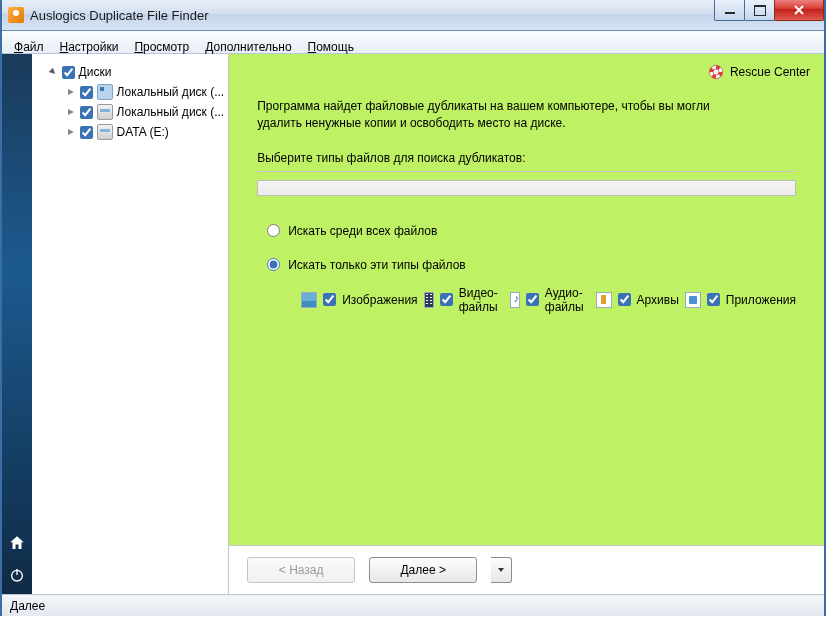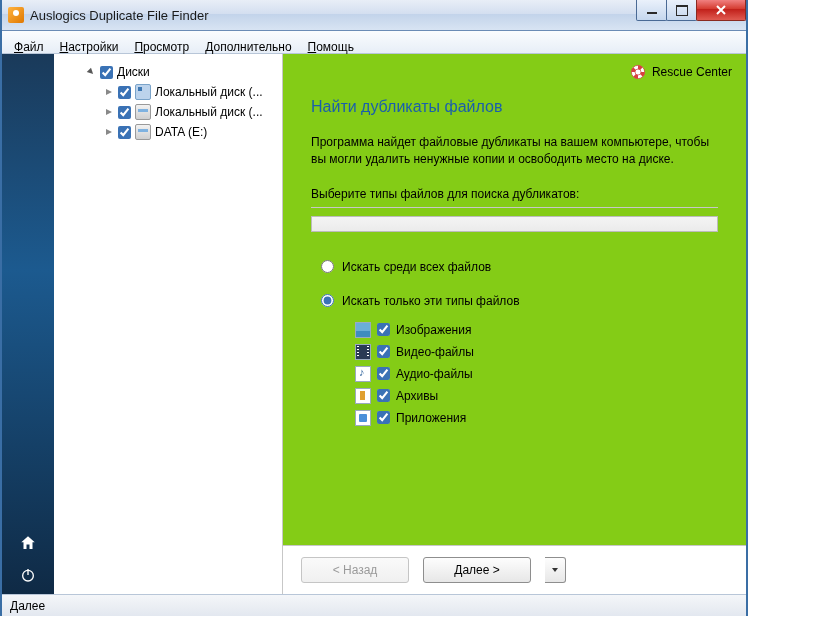--- a/index.html
+++ b/index.html
@@ -1,34 +1,34 @@
 <!DOCTYPE html>
 <html><head>
 <meta charset="utf-8">
 <style>
 html,body{margin:0;padding:0;font-family:"Segoe UI",Tahoma,sans-serif;font-size:12px;color:#000;background:#fff}
-.window{width:748px;height:616px;border:2px solid #3a6ea5;border-top:none;position:relative;background:#84cc16;box-sizing:border-box}
+.window{width:826px;height:616px;border:2px solid #3a6ea5;border-top:none;position:relative;background:#bef264;box-sizing:border-box}
 .titlebar{height:30px;background:linear-gradient(to bottom,#e8eef7 0%,#d4dff0 45%,#c2d3ea 46%,#d8e4f3 100%);display:flex;align-items:center;border-bottom:1px solid #6a8bb5;position:relative}
 .titlebar-icon{width:16px;height:16px;margin:0 6px;background:linear-gradient(135deg,#ffb340,#e07800);border-radius:2px;position:relative}
 .titlebar-icon::after{content:"";position:absolute;top:3px;left:5px;width:6px;height:6px;background:#fff;border-radius:50%}
 .titlebar-title{font-size:13px;color:#1a1a1a}
 .winbtns{position:absolute;right:0;top:0;display:flex;height:20px}
 .winbtn{width:29px;height:20px;border:1px solid #4a6a95;border-top:none;background:linear-gradient(to bottom,#eaf1fb,#c5d7ee);margin-left:-1px;display:flex;align-items:center;justify-content:center;border-radius:0 0 2px 2px}
 .winbtn.min::after{content:"";display:block;width:10px;height:2px;background:#2a2a2a;margin-top:6px}
 .winbtn.max::after{content:"";display:block;width:10px;height:8px;border:1px solid #2a2a2a;border-top:2px solid #2a2a2a}
 .winbtn.close{width:48px;background:linear-gradient(to bottom,#f08080,#d43a2f 45%,#c1201a 46%,#e05a50);border-color:#8a2a20}
 .winbtn.close svg{width:12px;height:12px}
 .menubar{height:22px;background:linear-gradient(to bottom,#fafcfe,#e7eef7);border-bottom:1px solid #b8c6d8;display:flex;align-items:stretch;padding:0 4px}
 .menuitem{padding:16px 8px;display:flex;align-items:center;cursor:default}
 .menuitem span{border-bottom:1px solid transparent}
 .menuitem u{text-decoration:underline}
 .body{display:flex;height:calc(100% - 30px - 22px - 22px)}
 .sidebar{width:52px;background:linear-gradient(to bottom,#1a3a5a 0%,#1c5a8f 40%,#0f2a45 100%);display:flex;flex-direction:column;align-items:center;justify-content:flex-end;padding-bottom:10px;gap:14px}
 .sidebar-icon{color:#fff;width:18px;height:18px;display:flex;align-items:center;justify-content:center}
-.tree-panel{width:208px;border-right:1px solid #c7c7c7;padding:8px 4px 8px 16px;background:#fff}
+.tree-panel{width:208px;border-right:1px solid #c7c7c7;padding:8px 4px 8px 0;background:#fff}
 .tree-row{display:flex;align-items:center;height:20px;white-space:nowrap;gap:4px}
 .expander{width:10px;height:10px;margin-left:4px;display:flex;align-items:center;justify-content:center;color:#6b6b6b}
 .expander.open svg{transform:rotate(45deg)}
 .expander svg{width:8px;height:8px}
 .cb{width:13px;height:13px}
 .disk-icon{width:16px;height:16px;display:inline-block}
 .disk-icon.generic{background:#bcd3ec;border:1px solid #7aa3c9;border-radius:2px;box-sizing:border-box;position:relative}
 .disk-icon.generic::after{content:"";position:absolute;left:2px;top:2px;width:4px;height:4px;background:#3e78b3}
 .disk-icon.local{background:linear-gradient(to bottom,#f2f2f2,#cfcfcf);border:1px solid #9a9a9a;border-radius:2px;box-sizing:border-box;position:relative}
 .disk-icon.local::after{content:"";position:absolute;left:2px;right:2px;top:4px;height:3px;background:#7fb2e0}
@@ -37,21 +37,21 @@
 .rescue{position:absolute;right:14px;top:10px;display:flex;align-items:center;gap:6px;font-size:12px}
 .rescue-icon{width:16px;height:16px}
 .content{padding:44px 28px 0 28px}
 .heading{color:#1a5fab;font-size:16px;margin-bottom:18px}
 .desc{font-size:12px;line-height:1.45;margin-bottom:18px;max-width:470px}
 .section-label{font-size:12px;margin-bottom:6px}
 .hr{height:1px;background:#c7c7c7;margin-bottom:8px}
 .progressbar{height:14px;border:1px solid #bcbcbc;background:linear-gradient(to bottom,#f4f4f4,#ebebeb);margin-bottom:28px}
 .radio-row{display:flex;align-items:center;gap:8px;margin:6px 0 6px 10px;font-size:12px}
 .radio{width:13px;height:13px}
-.filetypes{margin:14px 0 0 44px;display:flex;flex-direction:column;gap:6px}
+.filetypes{margin:14px 0 0 44px;display:flex;flex-direction:row;gap:6px}
 .ft-row{display:flex;align-items:center;gap:6px;font-size:12px}
 .ft-icon{width:16px;height:16px;display:inline-block;border:1px solid #9aaac0;box-sizing:border-box}
 .ft-icon.img{background:linear-gradient(to bottom,#6aaed8 60%,#3e8cc0 60%)}
 .ft-icon.audio{background:#fff;position:relative}
 .ft-icon.audio::after{content:"♪";position:absolute;left:3px;top:-1px;font-size:11px;color:#3a6aa0}
 .ft-icon.video{background:#2a3a55;position:relative}
 .ft-icon.video::before{content:"";position:absolute;left:1px;top:1px;bottom:1px;width:2px;background:repeating-linear-gradient(#fff 0 1px,#2a3a55 1px 3px)}
 .ft-icon.video::after{content:"";position:absolute;right:1px;top:1px;bottom:1px;width:2px;background:repeating-linear-gradient(#fff 0 1px,#2a3a55 1px 3px)}
 .ft-icon.archive{background:#fff;position:relative}
 .ft-icon.archive::after{content:"";position:absolute;left:4px;top:2px;width:5px;height:9px;background:#e0a030}
@@ -168,21 +168,20 @@
           <circle cx="12" cy="12" r="4.5" fill="#fff" stroke="#c73030" stroke-width="1"></circle>
           <path d="M12 2 A10 10 0 0 1 19.07 4.93 L15.18 8.82 A4.5 4.5 0 0 0 12 7.5 Z" fill="#d84040"></path>
           <path d="M22 12 A10 10 0 0 1 19.07 19.07 L15.18 15.18 A4.5 4.5 0 0 0 16.5 12 Z" fill="#d84040"></path>
           <path d="M12 22 A10 10 0 0 1 4.93 19.07 L8.82 15.18 A4.5 4.5 0 0 0 12 16.5 Z" fill="#d84040"></path>
           <path d="M2 12 A10 10 0 0 1 4.93 4.93 L8.82 8.82 A4.5 4.5 0 0 0 7.5 12 Z" fill="#d84040"></path>
         </svg>
         <span>Rescue Center</span>
       </div>
 
       <div class="content">
-        <div class="heading">Найти дубликаты файлов</div>
         <div class="desc">Программа найдет файловые дубликаты на вашем компьютере, чтобы вы могли удалить ненужные копии и освободить место на диске.</div>
         <div class="section-label">Выберите типы файлов для поиска дубликатов:</div>
         <div class="hr"></div>
         <div class="progressbar"></div>
 
         <label class="radio-row">
           <input type="radio" class="radio" name="searchmode" style="">
           <span>Искать среди всех файлов</span>
         </label>
         <label class="radio-row" style="margin-top:20px">

